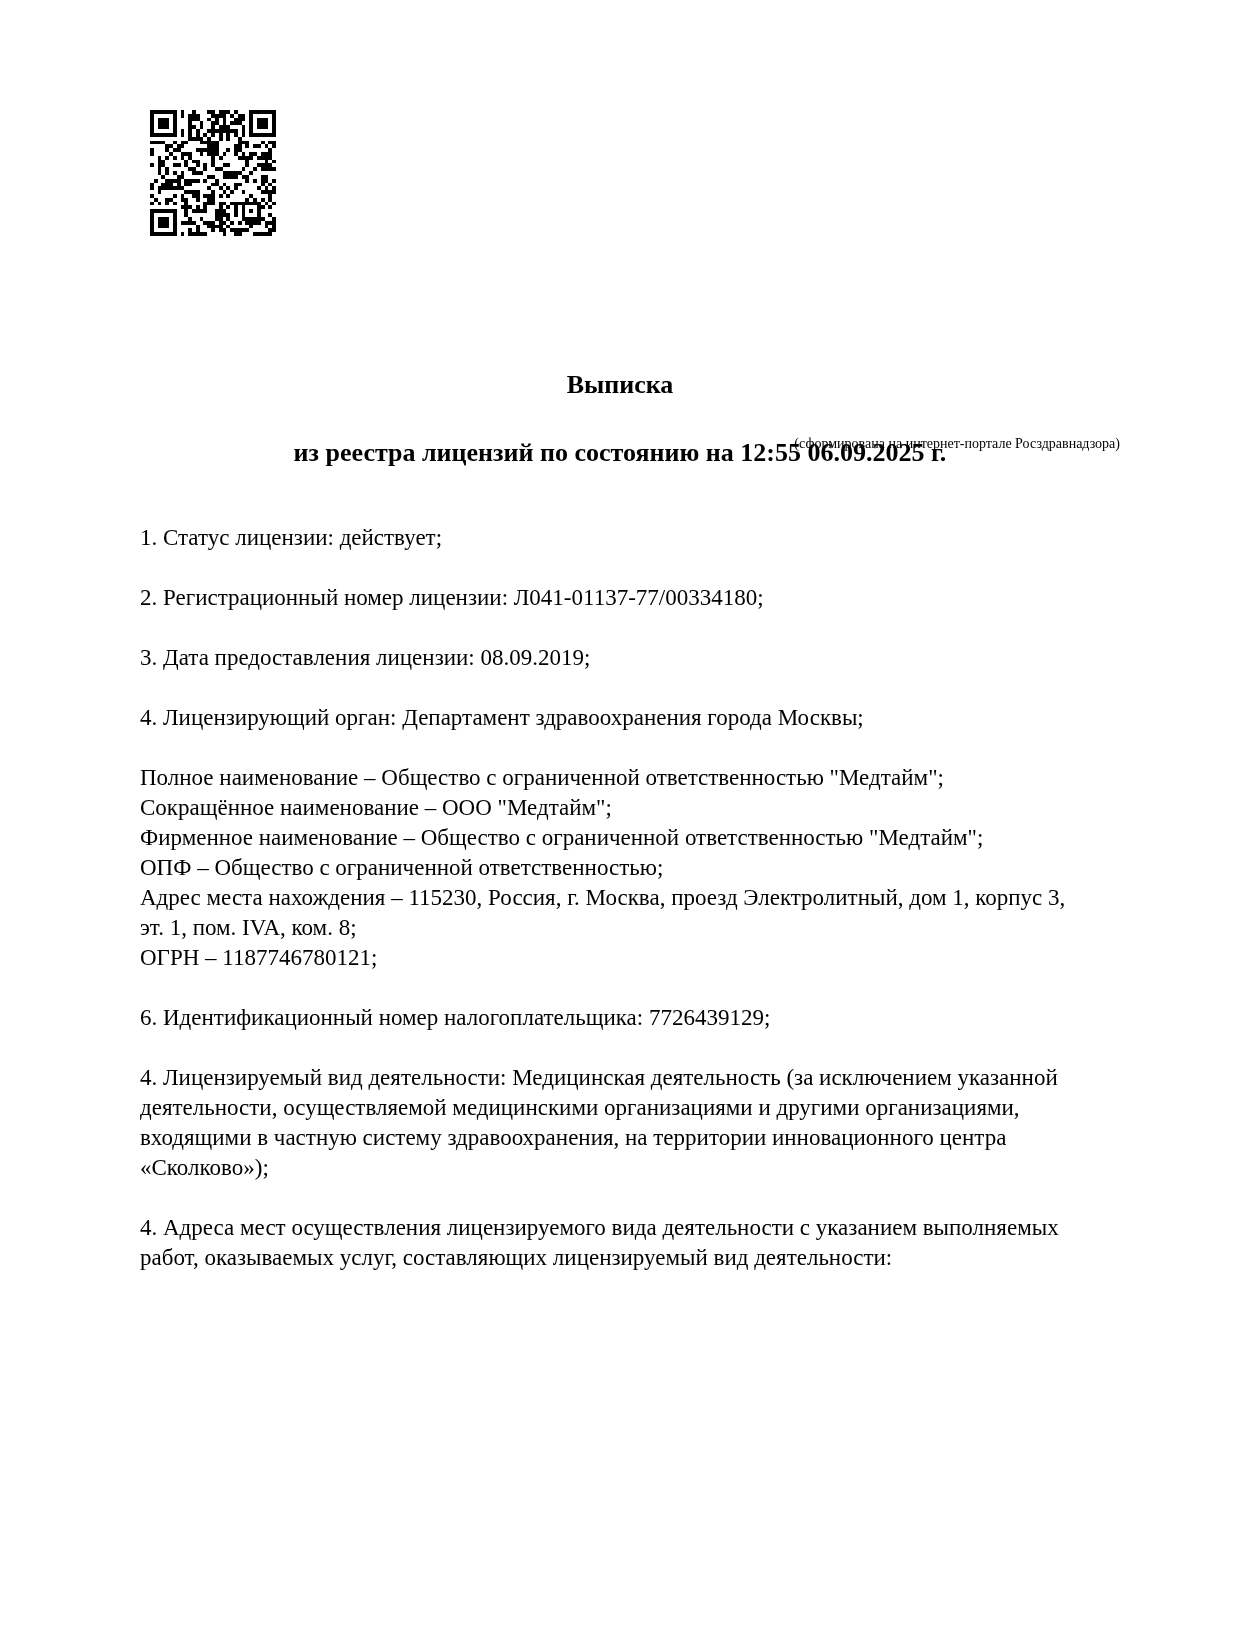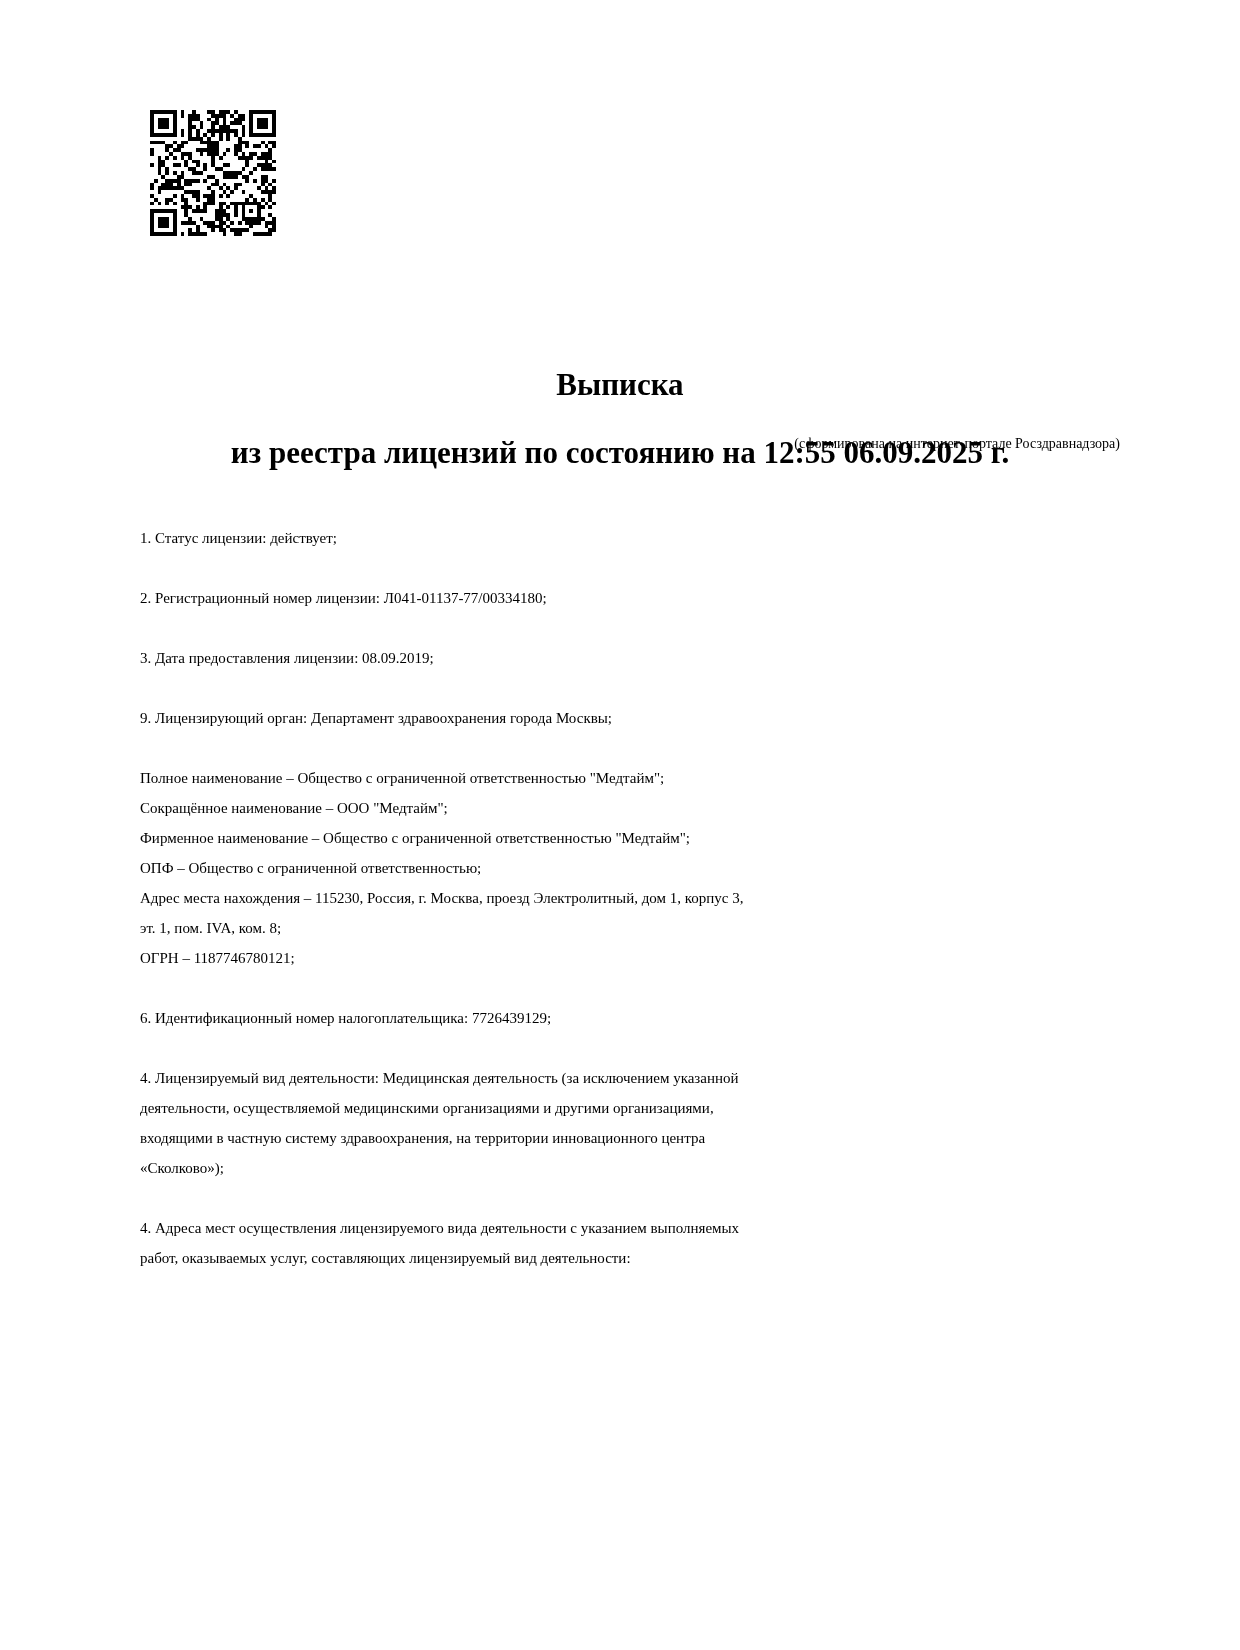--- a/index.html
+++ b/index.html
@@ -20,39 +20,39 @@
     height: 126px;
   }
   .qr svg { width: 100%; height: 100%; shape-rendering: crispEdges; }
   .title-block {
     position: absolute;
     left: 0;
     top: 334px;
     width: 100%;
     text-align: center;
     font-weight: 700;
-    font-size: 31px;
+    font-size: 26px;
     line-height: 34px;
     white-space: pre-line;
   }
   .note {
     position: absolute;
     right: 120px;
     top: 432px;
     font-size: 14px;
     line-height: 24px;
     text-align: right;
     font-family: Liberation Serif, serif;
   }
   .content {
     position: absolute;
     left: 140px;
     top: 523px;
     width: 1005px;
-    font-size: 15px;
+    font-size: 23px;
     line-height: 30px;
   }
   .para {
     margin: 0 0 30px 0;
     white-space: pre-line;
   }
 </style>
 </head>
 <body>
 
@@ -581,21 +581,21 @@
     <div>Выписка</div>
     <div>из реестра лицензий по состоянию на 12:55 06.09.2025 г.</div>
   </div>
 
   <div class="note">(сформирована на интернет-портале Росздравнадзора)</div>
 
   <div class="content">
     <p class="para">1. Статус лицензии: действует;</p>
     <p class="para">2. Регистрационный номер лицензии: Л041-01137-77/00334180;</p>
     <p class="para">3. Дата предоставления лицензии: 08.09.2019;</p>
-    <p class="para">9. Лицензирующий орган: Департамент здравоохранения города Москвы;</p>
+    <p class="para">4. Лицензирующий орган: Департамент здравоохранения города Москвы;</p>
     <p class="para">Полное наименование – Общество с ограниченной ответственностью "Медтайм";
 Сокращённое наименование – ООО "Медтайм";
 Фирменное наименование – Общество с ограниченной ответственностью "Медтайм";
 ОПФ – Общество с ограниченной ответственностью;
 Адрес места нахождения – 115230, Россия, г. Москва, проезд Электролитный, дом 1, корпус 3,
 эт. 1, пом. IVA, ком. 8;
 ОГРН – 1187746780121;</p>
     <p class="para">6. Идентификационный номер налогоплательщика: 7726439129;</p>
     <p class="para">4. Лицензируемый вид деятельности: Медицинская деятельность (за исключением указанной
 деятельности, осуществляемой медицинскими организациями и другими организациями,

